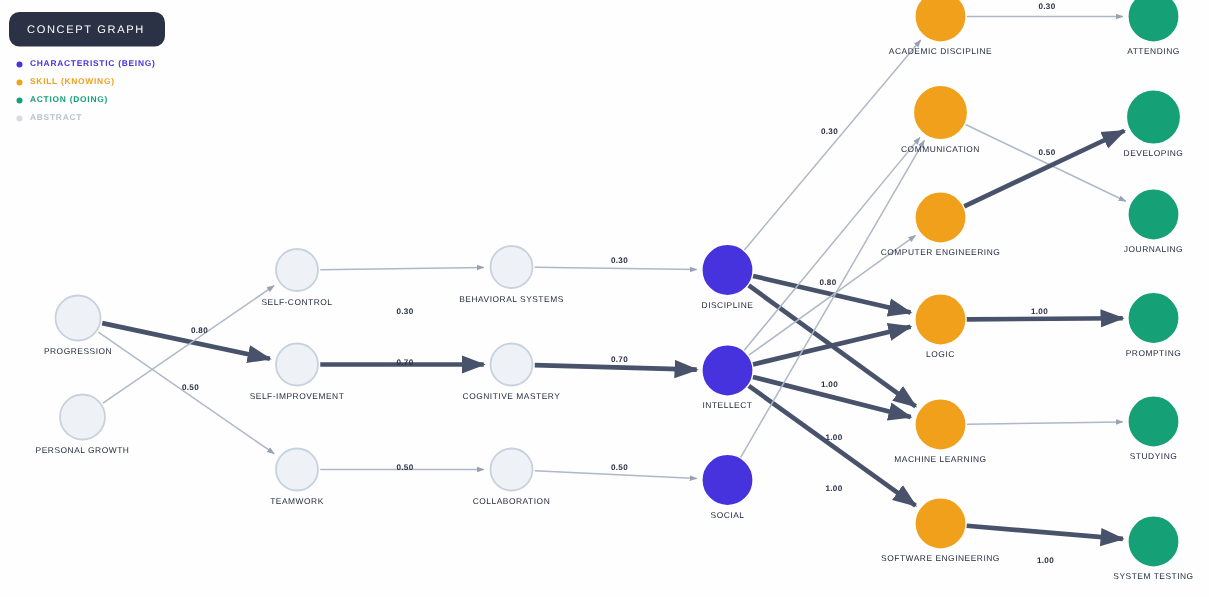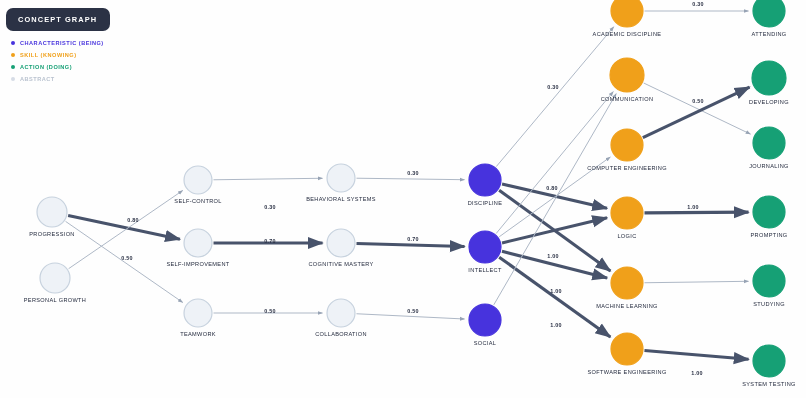--- a/index.html
+++ b/index.html
@@ -24,21 +24,21 @@
     fill:#2a3044;text-anchor:middle;font-weight:600;
   }
 
   
   #legend{
     position:absolute;left:6px;top:8px;width:auto;z-index:5;
   }
   .legend-badge{
     display:inline-block;
     background:#2b3245;color:#ffffff;
-    font-size:7.4px;font-weight:700;letter-spacing:1.1px;
+    font-size:7.4px;font-weight:400;letter-spacing:1.1px;
     padding:7px 13px 7px 12px;border-radius:7px;
     font-family:"Liberation Sans", sans-serif;
     white-space:nowrap;
   }
   .legend-list{margin:8px 0 0 5px;padding:0;list-style:none;}
   .legend-row{
     display:flex;align-items:center;gap:5px;margin-bottom:4px;height:8px;
   }
   .legend-dot{
     width:4px;height:4px;border-radius:50%;flex:0 0 auto;display:block;

